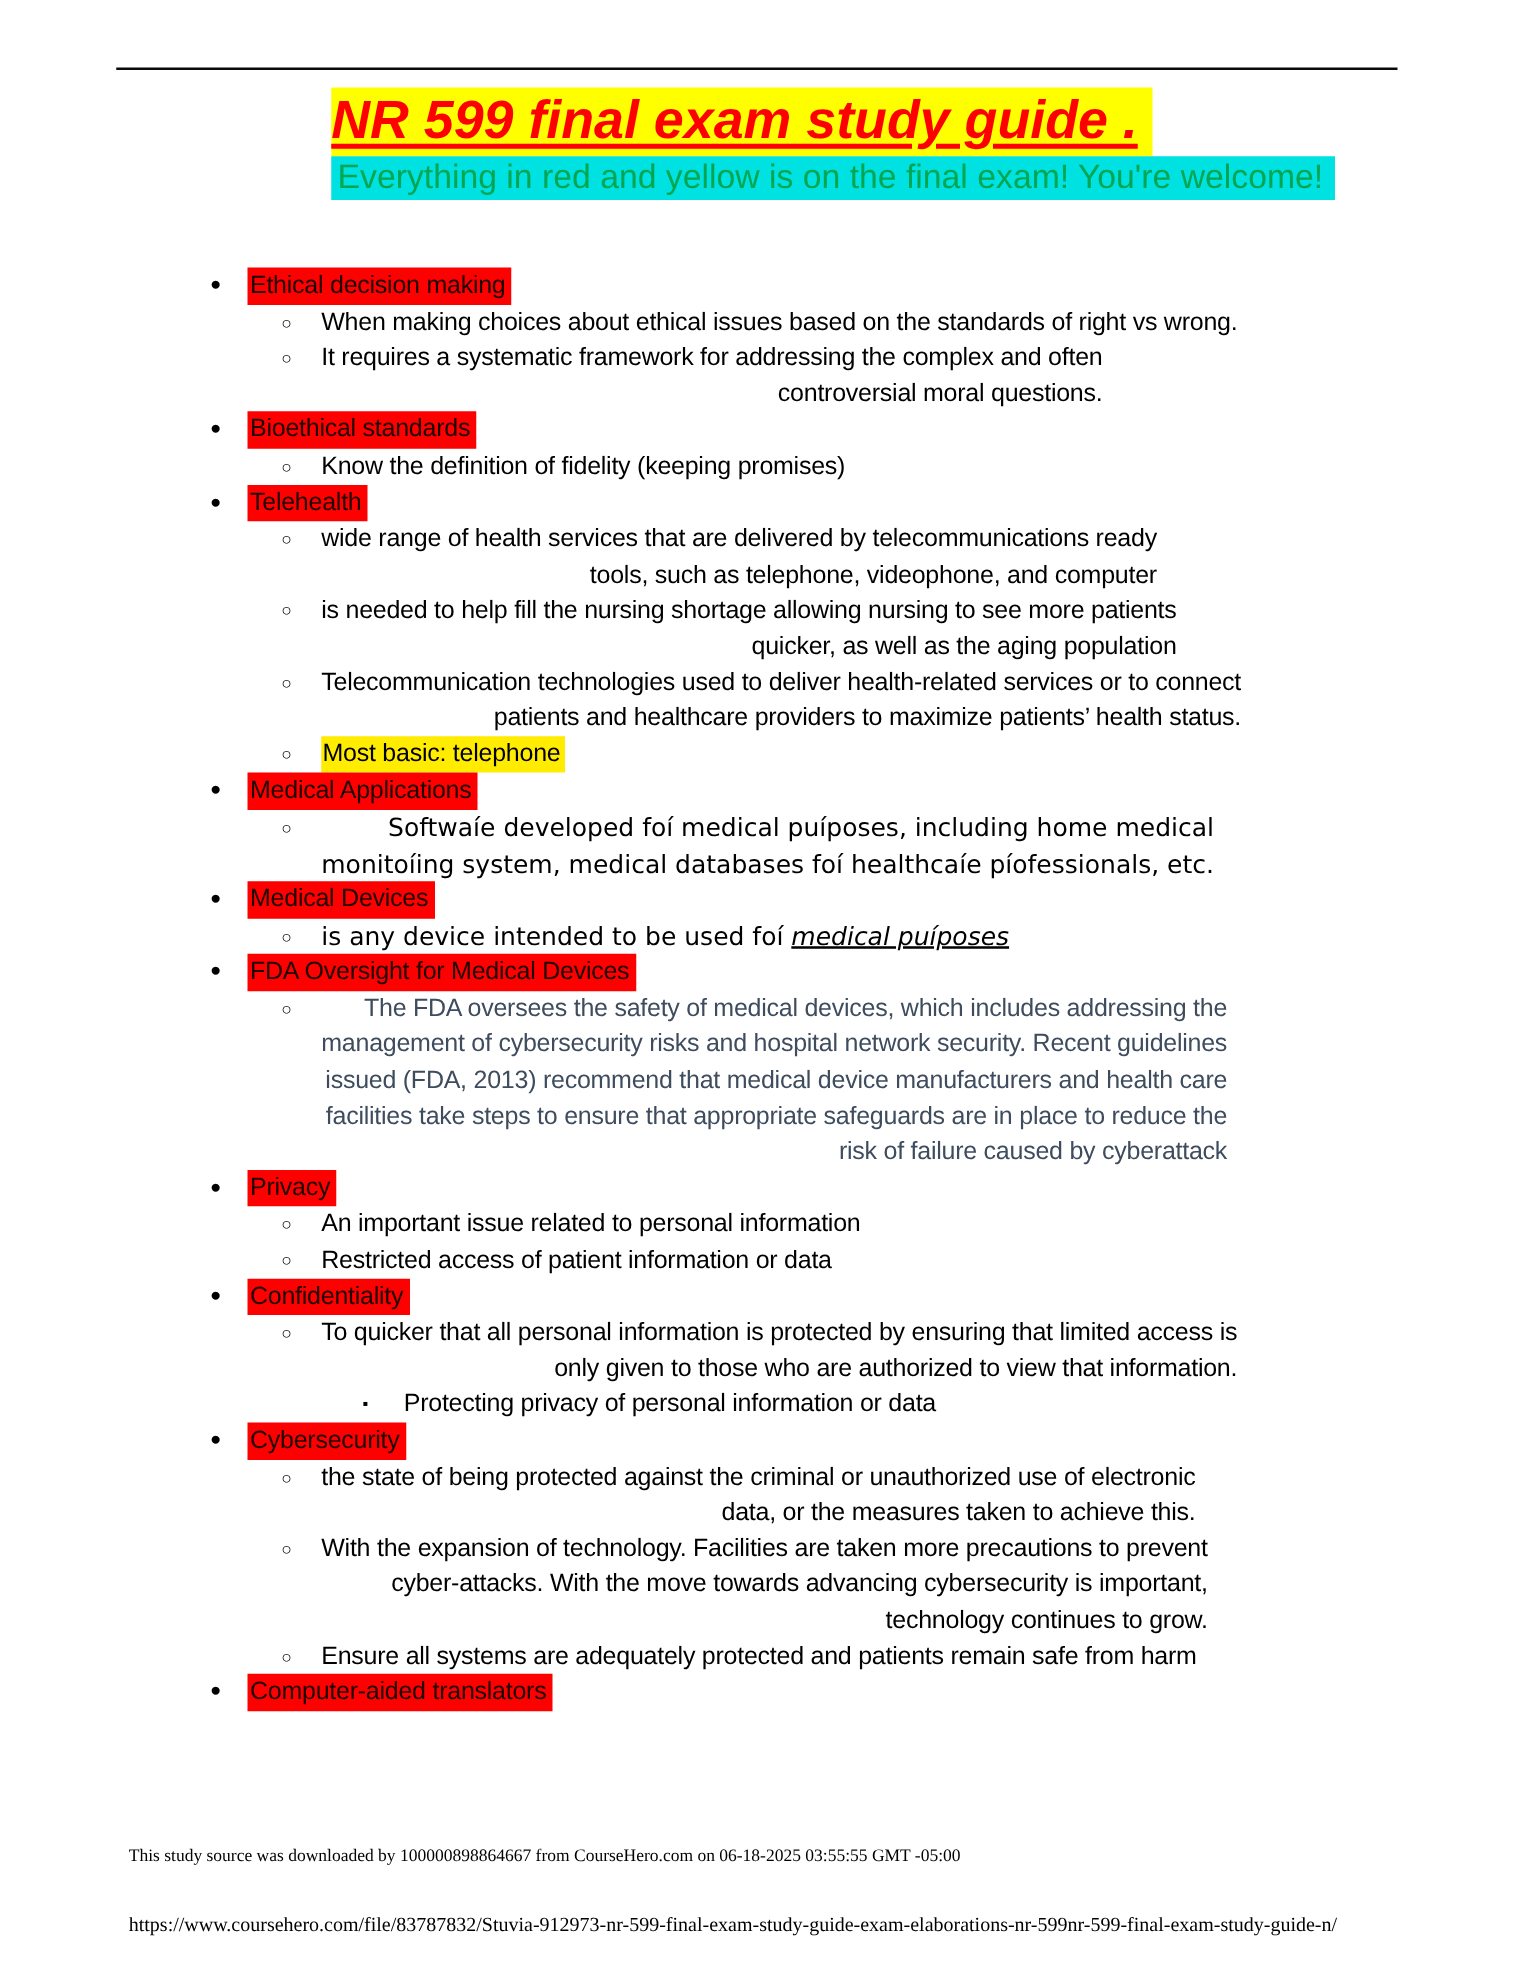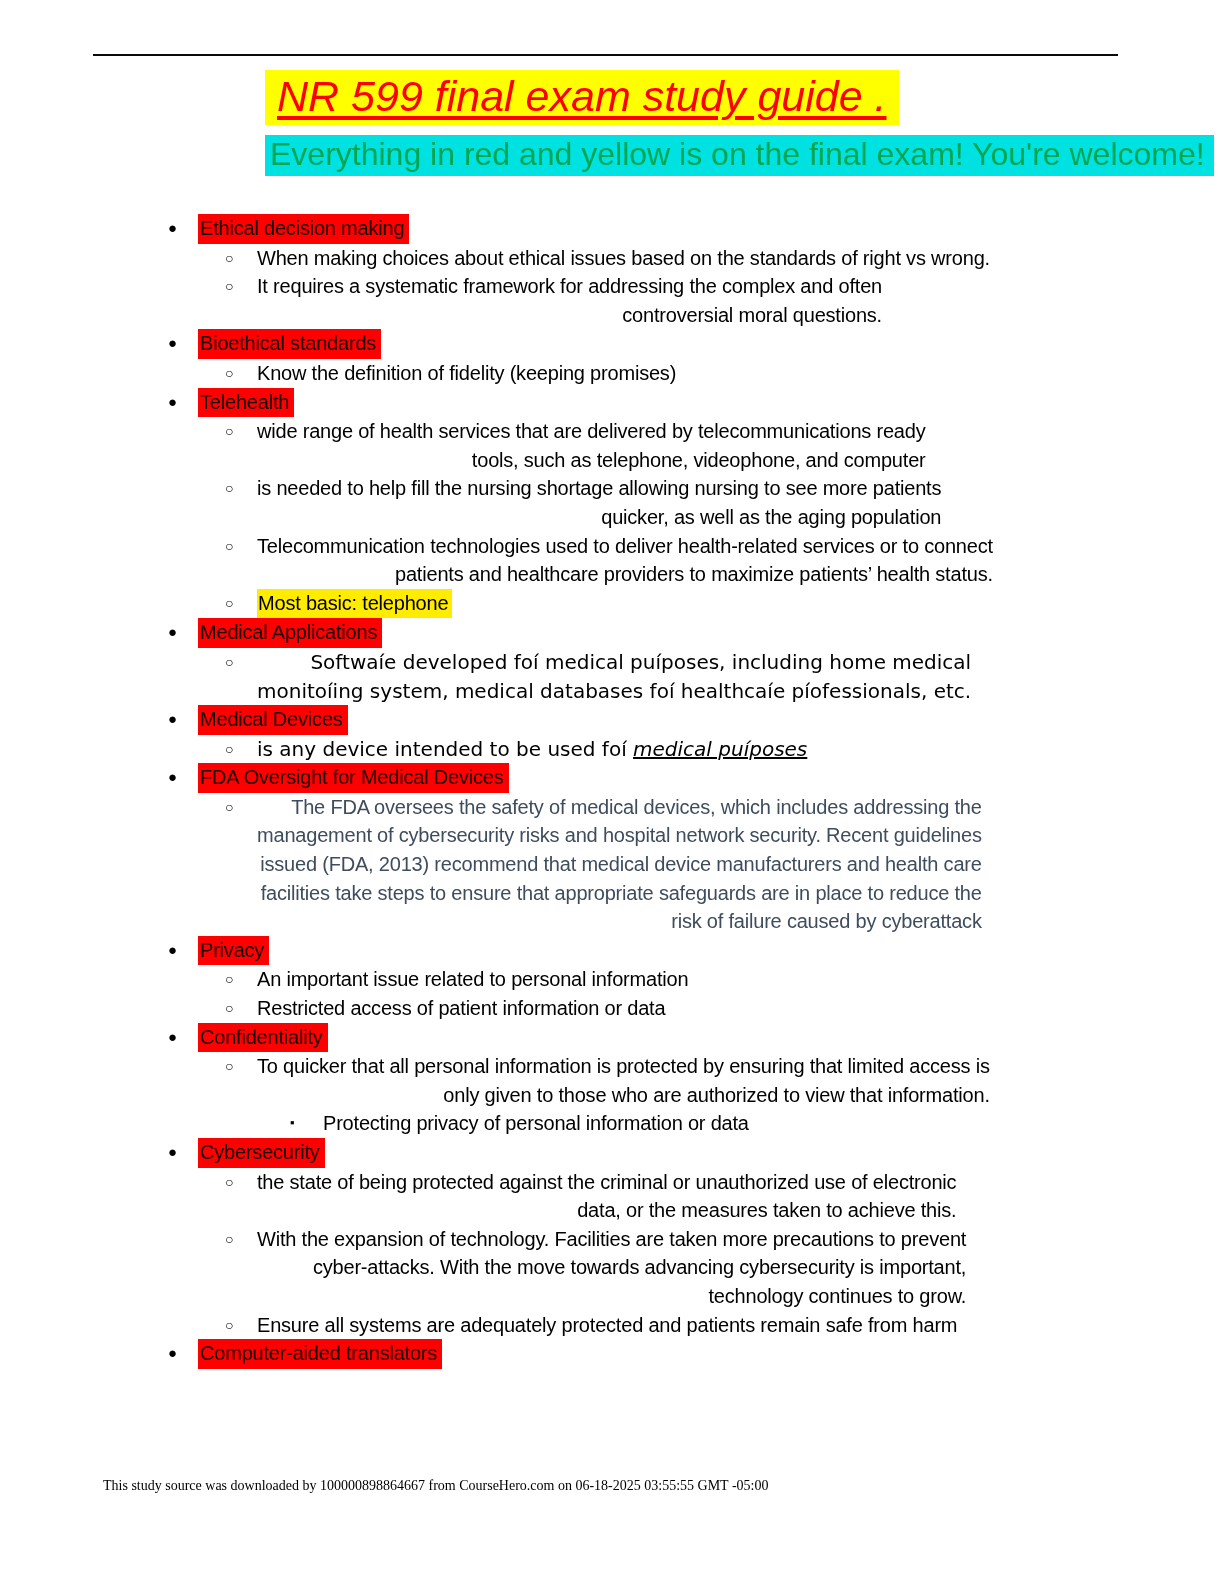--- a/index.html
+++ b/index.html
@@ -6,28 +6,28 @@
   .page {
     position:relative; width:1224px; height:1584px; background:#fff;
     overflow:hidden; font-family:"Liberation Sans", sans-serif; color:#000;
   }
   .top-rule { position:absolute; left:93px; top:54px; width:1025px; height:0;
     border-top:2px solid #0a0a0a; }
   .header-block { position:absolute; left:265px; top:70px; }
   .doc-title {
     display:inline-block;
     font-family:"Liberation Sans", sans-serif;
-    font-style:italic; font-weight:400; font-size:43px; line-height:1.18;
+    font-style:italic; font-weight:700; font-size:43px; line-height:1.18;
     color:var(--title-red); background:var(--hl-yellow);
     text-decoration:underline; text-decoration-thickness:4px; text-underline-offset:5px;
-    padding:1px 12px 3px 12px;
+    padding:1px 12px 3px 0;
   }
   .doc-subtitle {
-    display:inline-block; margin-top:10px;
-    font-size:32px; line-height:1.15;
+    display:inline-block; margin-top:0;
+    font-size:27px; line-height:1.15;
     color:var(--subtitle-green); background:var(--hl-cyan);
     padding:1px 9px 3px 5px;
     text-align:right;
   }
   .outline {
     position:absolute; left:0; top:214px; width:1224px;
     font-size:20px; line-height:28.6px; letter-spacing:-0.2px; color:#000;
   }
   .row { display:flex; align-items:flex-start; }
   .row.l1 { padding-left:168px; }
@@ -181,13 +181,14 @@
         <span class="marker">○</span>
         <span class="text">Ensure all systems are adequately protected and patients remain safe from harm</span>
       </div>
       <div class="row l1">
         <span class="marker">●</span>
         <span class="hl-red">Computer-aided translators</span>
       </div>
     </div>
 
   <div class="footer-note">This study source was downloaded by 100000898864667 from CourseHero.com on 06-18-2025 03:55:55 GMT -05:00</div>
+  <div class="footer-url">https://www.coursehero.com/file/83787832/Stuvia-912973-nr-599-final-exam-study-guide-exam-elaborations-nr-599nr-599-final-exam-study-guide-n/</div>
 </div>
 
 </body></html>

